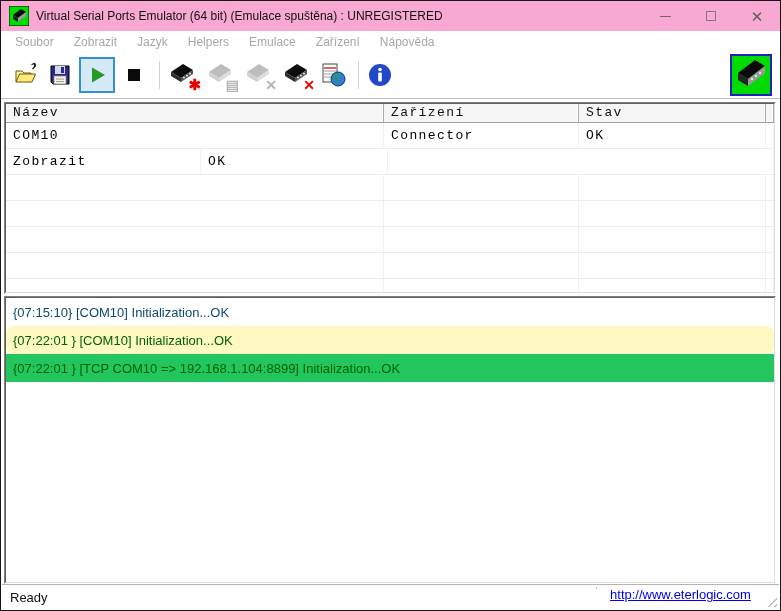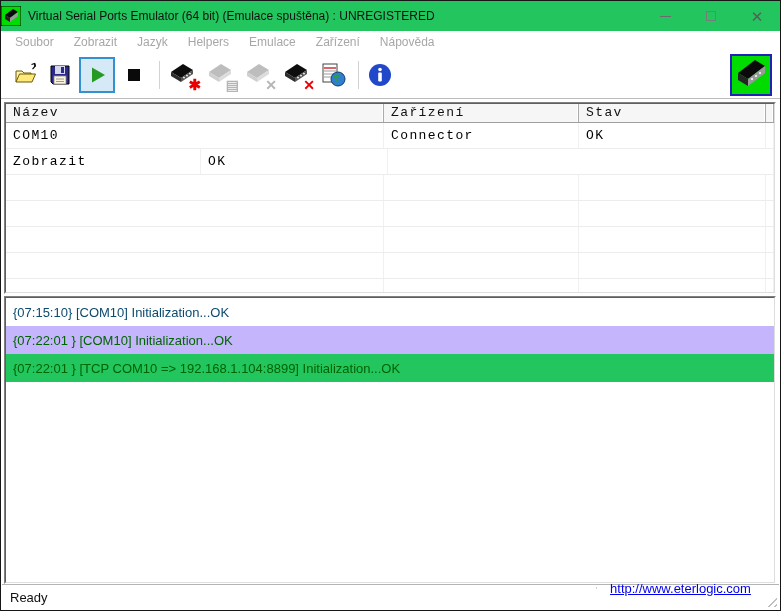--- a/index.html
+++ b/index.html
@@ -2,21 +2,21 @@
 <html><head>
 <meta charset="utf-8">
 <style>
   html,body{margin:0;padding:0;background:#888;}
   *{box-sizing:border-box;}
   .window{
     position:relative;width:781px;height:611px;background:#ffffff;
     border:1px solid #161616;font-family:"Liberation Sans",sans-serif;overflow:hidden;
   }
   
-  .titlebar{position:absolute;top:0;left:0;right:0;height:30px;display:flex;align-items:center;background:#22c55e;}
+  .titlebar{position:absolute;top:0;left:0;right:0;height:30px;display:flex;align-items:center;padding-left:8px;background:#f9a8d4;}
   .title-icon{width:20px;height:20px;flex:0 0 auto;}
   .title-text{margin-left:7px;font-size:12px;color:#111;white-space:nowrap;}
   .win-controls{margin-left:auto;display:flex;height:30px;}
   .win-btn{width:46px;height:30px;display:flex;align-items:center;justify-content:center;color:#5f5f5f;}
   .glyph-min{width:11px;height:1px;background:#6b6b6b;}
   .glyph-max{width:10px;height:10px;border:1px solid #7a7a7a;}
   .glyph-close{font-size:15px;line-height:1;color:#5a5a5a;}
   
   .menubar{position:absolute;top:30px;left:0;right:0;height:22px;display:flex;align-items:center;padding-left:4px;background:#fff;}
   .menu-item{padding:0 10px;font-size:12px;color:#a7a7a7;line-height:22px;}
@@ -47,21 +47,21 @@
   .c3{width:187px;flex:0 0 auto;}
   .cfill{flex:1 1 auto;}
   .tbl-row{display:flex;height:26px;border-bottom:1px solid #ececec;align-items:flex-end;}
   .tbl-cell{font-family:"Liberation Mono",monospace;font-size:13px;letter-spacing:1.4px;color:#000;
     padding-left:7px;border-right:1px solid #f0f0f0;white-space:nowrap;overflow:hidden;height:100%;display:flex;align-items:center;}
   
   .log-row{height:28px;display:flex;align-items:center;padding-left:7px;font-size:13px;white-space:nowrap;}
   
   .statusbar{position:absolute;left:1px;right:1px;bottom:1px;height:25px;background:#fff;border-top:1px solid #b4b4b4;box-shadow:0 1px 0 #ffffff inset;display:flex;align-items:center;}
   .status-text{font-size:13px;color:#111;padding-left:8px;}
-  .status-link-panel{position:absolute;right:15px;top:2px;bottom:20px;width:168px;border-left:1px solid #cfcfcf;display:flex;align-items:center;justify-content:center;margin-left:28px;}
+  .status-link-panel{position:absolute;right:15px;top:2px;bottom:20px;width:168px;border-left:1px solid #cfcfcf;display:flex;align-items:flex-start;justify-content:center;margin-left:28px;}
   .status-link{font-size:13px;color:#0000ee;text-decoration:underline;}
   .resize-grip{position:absolute;right:2px;bottom:2px;width:13px;height:13px;
     background:repeating-linear-gradient(135deg,#bfbfbf 0 1px,transparent 1px 4px);
     clip-path:polygon(100% 0,100% 100%,0 100%);}
 </style>
 </head>
 <body>
 
 <div class="window">
 
@@ -245,21 +245,21 @@
             <div class="tbl-cell c3"></div>
             <div class="tbl-cell cfill"></div>
           </div>
         </div>
     </div>
   </div>
 
   <div class="sunken log-panel">
     <div class="sunken-inner">
         <div class="log-row" style="background: rgb(255, 255, 255); color: #0c4a6e;">{07:15:10} [COM10] Initialization...OK</div>
-        <div class="log-row" style="background: #c4b5fd; color: rgb(0, 100, 0);">{07:22:01 } [COM10] Initialization...OK</div>
+        <div class="log-row" style="background: #fef9c3; color: rgb(0, 100, 0); border-radius: 7px;">{07:22:01 } [COM10] Initialization...OK</div>
         <div class="log-row" style="background: #22c55e; color: rgb(0, 100, 0);">{07:22:01 } [TCP COM10 =&gt; 192.168.1.104:8899] Initialization...OK</div>
       </div>
   </div>
 
   <div class="statusbar">
     <span class="status-text">Ready</span>
     <div class="status-link-panel">
       <a class="status-link" href="#">http://www.eterlogic.com</a>
     </div>
     <div class="resize-grip"></div>

